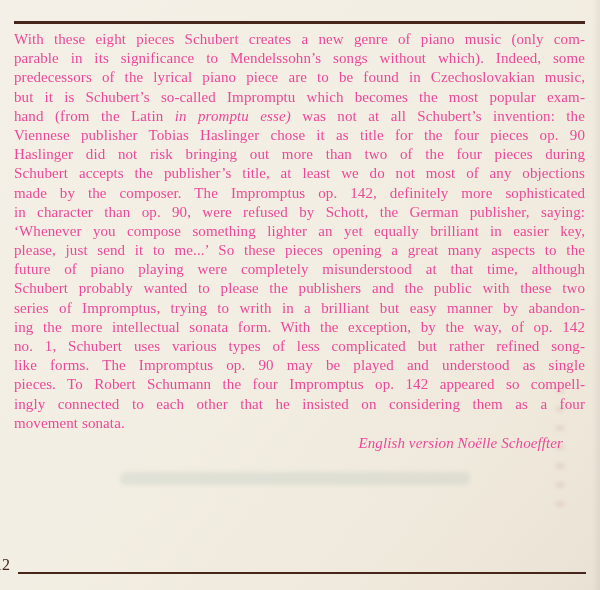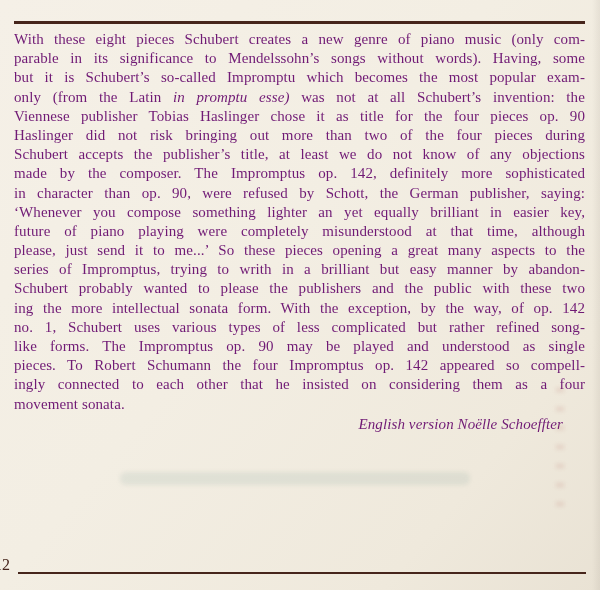--- a/index.html
+++ b/index.html
@@ -18,21 +18,21 @@
     position: absolute;
     background: #46251b;
   }
   .top-rule { left: 14px; width: 571px; top: 21px; height: 2.5px; }
   .bottom-rule { left: 18px; width: 568px; top: 572px; height: 2px; }
   .body-text {
     position: absolute;
     left: 14px; top: 30px; width: 571px;
     font-size: 15px;
     line-height: 19.2px;
-    color: #701a75;
+    color: #ec4899;
     letter-spacing: 0.1px;
   }
   .line {
     text-align: justify;
     text-align-last: justify;
     height: 19.2px;
     overflow: hidden;
     white-space: nowrap;
   }
   .line.no-just { text-align-last: left; }
@@ -75,33 +75,34 @@
 
 <div>
 
   <div class="page-edge-band"></div>
 
   <div class="rule top-rule"></div>
 
   <div class="body-text">
     <div id="paragraph">
         <div class="line"><span>With these eight pieces Schubert creates a new genre of piano music (only com-</span></div>
-        <div class="line"><span>parable in its significance to Mendelssohn’s songs without words). Having, some</span></div>
+        <div class="line"><span>parable in its significance to Mendelssohn’s songs without which). Indeed, some</span></div>
+        <div class="line"><span>predecessors of the lyrical piano piece are to be found in Czechoslovakian music,</span></div>
         <div class="line"><span>but it is Schubert’s so-called Impromptu which becomes the most popular exam-</span></div>
-        <div class="line"><span>only (from the Latin </span><em>in promptu esse)</em><span> was not at all Schubert’s invention: the</span></div>
+        <div class="line"><span>hand (from the Latin </span><em>in promptu esse)</em><span> was not at all Schubert’s invention: the</span></div>
         <div class="line"><span>Viennese publisher Tobias Haslinger chose it as title for the four pieces op. 90</span></div>
         <div class="line"><span>Haslinger did not risk bringing out more than two of the four pieces during</span></div>
-        <div class="line"><span>Schubert accepts the publisher’s title, at least we do not know of any objections</span></div>
+        <div class="line"><span>Schubert accepts the publisher’s title, at least we do not most of any objections</span></div>
         <div class="line"><span>made by the composer. The Impromptus op. 142, definitely more sophisticated</span></div>
         <div class="line"><span>in character than op. 90, were refused by Schott, the German publisher, saying:</span></div>
         <div class="line"><span>‘Whenever you compose something lighter an yet equally brilliant in easier key,</span></div>
+        <div class="line"><span>please, just send it to me...’ So these pieces opening a great many aspects to the</span></div>
         <div class="line"><span>future of piano playing were completely misunderstood at that time, although</span></div>
-        <div class="line"><span>please, just send it to me...’ So these pieces opening a great many aspects to the</span></div>
+        <div class="line"><span>Schubert probably wanted to please the publishers and the public with these two</span></div>
         <div class="line"><span>series of Impromptus, trying to writh in a brilliant but easy manner by abandon-</span></div>
-        <div class="line"><span>Schubert probably wanted to please the publishers and the public with these two</span></div>
         <div class="line"><span>ing the more intellectual sonata form. With the exception, by the way, of op. 142</span></div>
         <div class="line"><span>no. 1, Schubert uses various types of less complicated but rather refined song-</span></div>
         <div class="line"><span>like forms. The Impromptus op. 90 may be played and understood as single</span></div>
         <div class="line"><span>pieces. To Robert Schumann the four Impromptus op. 142 appeared so compell-</span></div>
         <div class="line"><span>ingly connected to each other that he insisted on considering them as a four</span></div>
         <div class="line no-just"><span>movement sonata.</span></div>
       </div>
     <div class="signature">English version Noëlle Schoeffter</div>
   </div>
 

